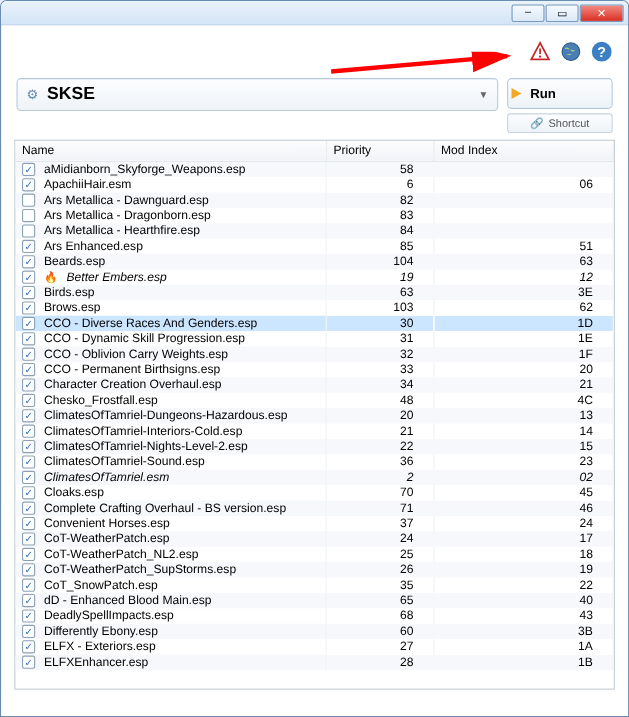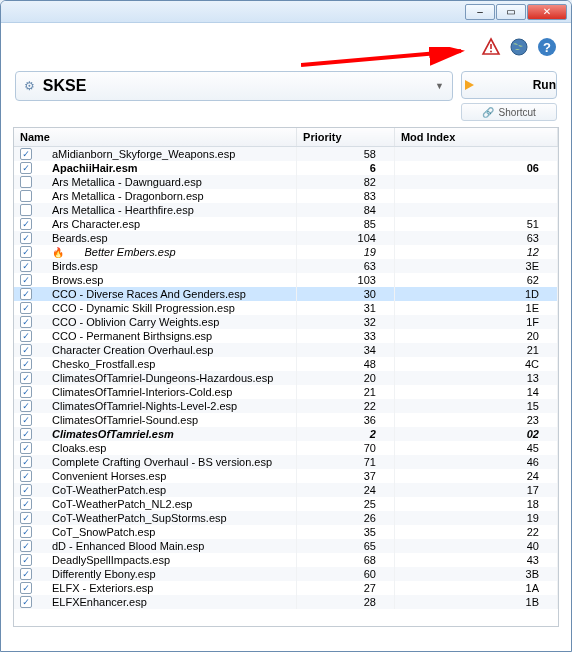--- a/index.html
+++ b/index.html
@@ -11,37 +11,37 @@
 .tbtn.close { background: linear-gradient(#f28b82,#d93025); color:#fff; width: 40px; }
 .toolbar { height: 48px; display: flex; align-items: center; justify-content: flex-end; padding: 6px 14px; position: relative; }
 .toolbar-icons { display: flex; gap: 8px; align-items: center; }
 .ticon { width: 20px; height: 20px; display:flex; align-items:center; justify-content:center; }
 .arrow { position: absolute; left: 300px; top: 24px; pointer-events:none; }
 .runrow { display: flex; align-items: stretch; padding: 0 14px 6px 14px; gap: 8px; }
 .profile-select { flex: 1; height: 30px; border: 1px solid #b4c8dc; border-radius: 4px; background: linear-gradient(#fdfdfe,#eef3f8); display: flex; align-items: center; padding: 0 8px; gap: 8px; }
 .profile-select .lbl { font-weight: bold; font-size: 16px; }
 .profile-select .chev { margin-left: auto; font-size: 9px; color:#666; }
 .runcol { display: flex; flex-direction: column; gap: 4px; width: 96px; }
-.runbtn { height: 28px; border: 1px solid #b4c8dc; border-radius: 4px; background: linear-gradient(#fdfdfe,#eef3f8); display: flex; align-items: center; justify-content: space-between; gap: 6px; font-weight: bold; font-size: 12px; }
+.runbtn { height: 28px; border: 1px solid #b4c8dc; border-radius: 4px; background: linear-gradient(#fdfdfe,#eef3f8); display: flex; align-items: center; justify-content: flex-start; gap: 6px; font-weight: bold; font-size: 12px; }
 .shortcutbtn { height: 18px; border: 1px solid #c6d4e2; border-radius: 3px; background: linear-gradient(#fdfdfe,#eef3f8); display:flex; align-items:center; justify-content:center; gap:4px; font-size:10px; color:#555; }
 .tabrow { display: flex; padding: 0 12px; align-items: flex-end; }
 .tab { padding: 3px 12px; border: 1px solid #c4ccd4; border-bottom: none; border-radius: 3px 3px 0 0; background: linear-gradient(#f7f9fc,#e8edf2); font-size: 11px; margin-right: 1px; }
 .tab.active { background: #fff; }
 .tabpanel { margin: 0 12px 6px 12px; border: 1px solid #c4ccd4; background: #fff; height: 500px; display:flex; flex-direction:column; }
-thead th { text-align: left; padding: 3px 6px; font-weight: bold; border-right: 1px solid #e2e6ea; border-bottom: 1px solid #d6dde4; background: linear-gradient(#fdfdfe,#f0f3f7); position: sticky; top:0; }
+thead th { text-align: left; padding: 3px 6px; font-weight: normal; border-right: 1px solid #e2e6ea; border-bottom: 1px solid #d6dde4; background: linear-gradient(#fdfdfe,#f0f3f7); position: sticky; top:0; }
 .tablewrap { overflow-y: auto; flex:1; }
 table { width: 100%; border-collapse: collapse; table-layout: fixed; }
 tbody tr:nth-child(odd) { background: #f6f8fb; }
 tbody tr.selected { background: #cde6ff !important; }
 tbody td { padding: 1px 6px; border-right: 1px solid #f0f2f4; white-space: nowrap; overflow: hidden; }
-td.name { display:flex; align-items:flex-end; gap:20px; }
+td.name { display:flex; align-items:flex-end; gap:8px; }
 td.pri, td.idx { text-align: right; padding-right: 18px; }
 .chk { width: 12px; height: 12px; border: 1px solid #8aa0b6; border-radius: 2px; display:inline-flex; align-items:center; justify-content:center; font-size:9px; background:#fff; color:#2a6db8; flex-shrink:0; }
 .chk.on::before { content:"✓"; }
-.bold { font-weight: bold; }
+.bold { font-weight: normal; }
 .italic { font-style: italic; }
 .fire { color:#e88b1a; font-size:10px; }
 .gear { color:#6a8cb0; font-size:12px; }
 </style>
 </head>
 <body>
 
 <div class="window">
 
   <div class="titlebar">
@@ -158,21 +158,21 @@
               <td class="name">
                 <span class="chk"></span>
                 <span class="">Ars Metallica - Hearthfire.esp</span>
               </td>
               <td class="pri">84</td>
               <td class="idx"></td>
             </tr>
             <tr>
               <td class="name">
                 <span class="chk on"></span>
-                <span class="">Ars Character.esp</span>
+                <span class="">Ars Enhanced.esp</span>
               </td>
               <td class="pri">85</td>
               <td class="idx">51</td>
             </tr>
             <tr>
               <td class="name">
                 <span class="chk on"></span>
                 <span class="">Beards.esp</span>
               </td>
               <td class="pri">104</td>

